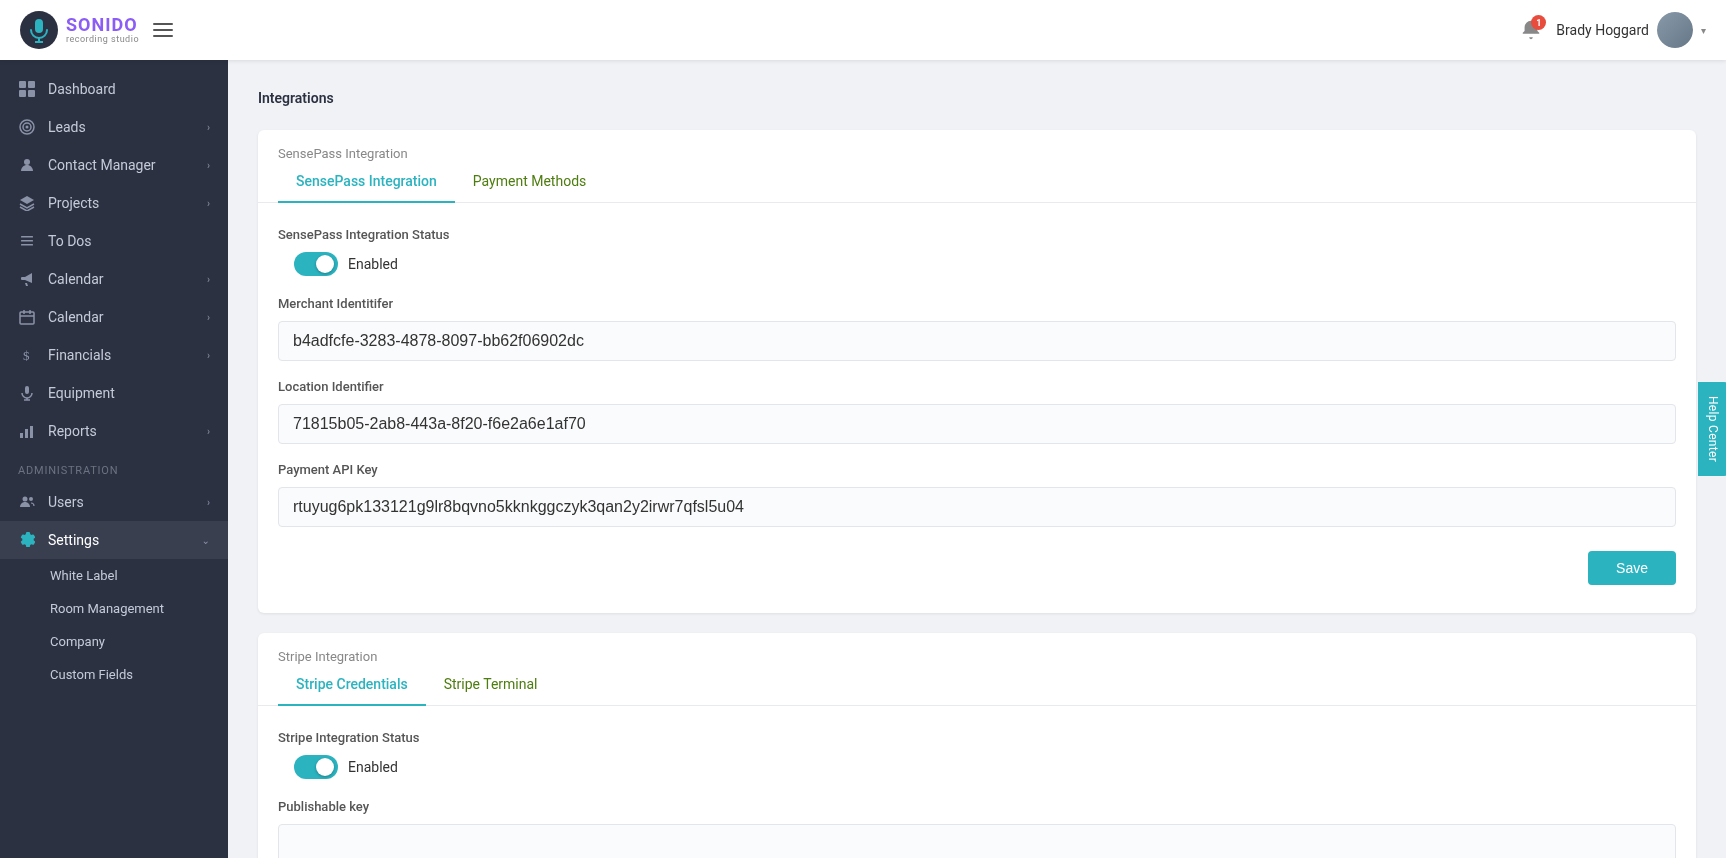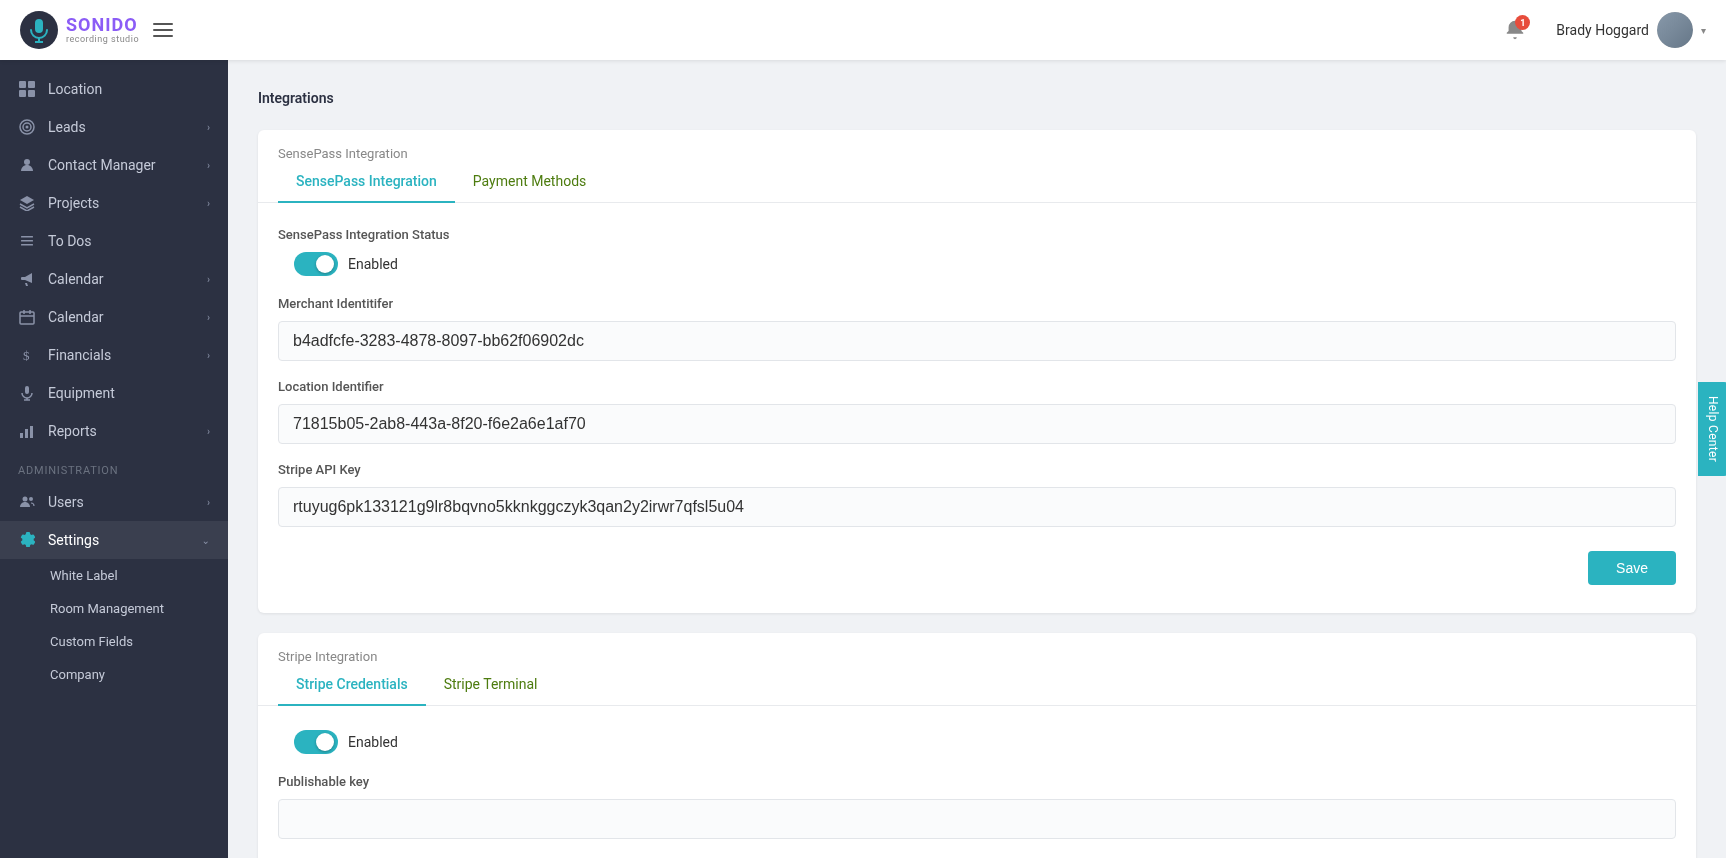--- a/index.html
+++ b/index.html
@@ -15,21 +15,21 @@
     .logo { display: flex; align-items: center; gap: 8px; }
     .logo-icon { width: 38px; height: 38px; }
     .logo-text { display: flex; flex-direction: column; line-height: 1.1; }
     .logo-text .brand { font-size: 18px; font-weight: 700; color: #8b5cf6; letter-spacing: 1px; }
     .logo-text .sub { font-size: 9px; color: #888; letter-spacing: 0.5px; }
     .hamburger { cursor: pointer; color: #555; font-size: 18px; }
     .header-right { display: flex; align-items: center; gap: 14px; }
     .notif-bell { position: relative; cursor: pointer; }
     .notif-bell svg { width: 22px; height: 22px; fill: #888; }
     .notif-badge { position: absolute; top: -4px; right: -4px; background: #e74c3c; color: #fff; font-size: 9px; border-radius: 50%; width: 15px; height: 15px; display: flex; align-items: center; justify-content: center; font-weight: 700; }
-    .user-info { display: flex; align-items: center; gap: 8px; cursor: pointer; margin-left: 16px; }
+    .user-info { display: flex; align-items: center; gap: 8px; cursor: pointer; }
     .user-name { font-size: 14px; color: #333; }
     .avatar { width: 36px; height: 36px; border-radius: 50%; background: #ccc; overflow: hidden; display: flex; align-items: center; justify-content: center; }
     .avatar-img { width: 36px; height: 36px; border-radius: 50%; background: linear-gradient(135deg, #8899aa, #667788); }
     .chevron-down { font-size: 10px; color: #888; }
 
     
     .layout { display: flex; flex: 1; overflow: hidden; }
 
     
     .sidebar {
@@ -152,21 +152,21 @@
       <div class="nav-item">
         <div class="nav-item-left">
           <span class="nav-icon">
             <svg width="16" height="16" viewBox="0 0 16 16" fill="currentColor">
                 <rect x="0" y="0" width="7" height="7" rx="1"></rect>
                 <rect x="9" y="0" width="7" height="7" rx="1"></rect>
                 <rect x="0" y="9" width="7" height="7" rx="1"></rect>
                 <rect x="9" y="9" width="7" height="7" rx="1"></rect>
               </svg>
           </span>
-          <span>Location</span>
+          <span>Dashboard</span>
         </div>
       </div>
 
       <div class="nav-item">
         <div class="nav-item-left">
           <span class="nav-icon">
             <svg width="16" height="16" viewBox="0 0 16 16" fill="currentColor">
                 <circle cx="8" cy="8" r="7" fill="none" stroke="currentColor" stroke-width="1.5"></circle>
                 <circle cx="8" cy="8" r="4" fill="none" stroke="currentColor" stroke-width="1.5"></circle>
                 <circle cx="8" cy="8" r="1.5"></circle>
@@ -310,22 +310,22 @@
                 <path fill-rule="evenodd" d="M8 0a1 1 0 00-1 .87l-.2 1.4a5.9 5.9 0 00-1.23.7l-1.34-.5a1 1 0 00-1.22.46l-1 1.74a1 1 0 00.23 1.28l1.1.9a6 6 0 000 1.42l-1.1.9a1 1 0 00-.23 1.28l1 1.74a1 1 0 001.22.46l1.34-.5c.38.27.8.5 1.23.7l.2 1.4a1 1 0 001 .87h2a1 1 0 001-.87l.2-1.4a5.9 5.9 0 001.23-.7l1.34.5a1 1 0 001.22-.46l1-1.74a1 1 0 00-.23-1.28l-1.1-.9a6 6 0 000-1.42l1.1-.9a1 1 0 00.23-1.28l-1-1.74a1 1 0 00-1.22-.46l-1.34.5a5.9 5.9 0 00-1.23-.7l-.2-1.4A1 1 0 0010 0H8z" clip-rule="evenodd"></path>
               </svg>
           </span>
           <span>Settings</span>
         </div>
         <span class="nav-chevron">⌄</span>
       </div>
 
       <div class="sub-item">White Label</div>
       <div class="sub-item">Room Management</div>
+      <div class="sub-item">Company</div>
       <div class="sub-item">Custom Fields</div>
-      <div class="sub-item">Company</div>
     </div>
   </nav>
 
   <main class="main-content">
     <h1 class="page-title">Integrations</h1>
 
     <div class="card">
       <div class="card-section-label">SensePass Integration</div>
       <div class="tabs">
         <div class="tab active">SensePass Integration</div>
@@ -337,35 +337,36 @@
           <label class="toggle">
             <input type="checkbox" checked="" style="">
             <span class="toggle-slider"></span>
           </label>
           <span class="toggle-label">Enabled</span>
         </div>
         <div class="field-label">Merchant Identitifer</div>
         <input class="text-input" type="text" value="b4adfcfe-3283-4878-8097-bb62f06902dc" style="">
         <div class="field-label">Location Identifier</div>
         <input class="text-input" type="text" value="71815b05-2ab8-443a-8f20-f6e2a6e1af70" style="">
-        <div class="field-label">Stripe API Key</div>
+        <div class="field-label">Payment API Key</div>
         <input class="text-input" type="text" value="rtuyug6pk133121g9lr8bqvno5kknkggczyk3qan2y2irwr7qfsl5u04" style="">
         <div class="save-row">
           <button class="save-btn">Save</button>
         </div>
       </div>
     </div>
 
     <div class="card">
       <div class="card-section-label">Stripe Integration</div>
       <div class="tabs">
         <div class="tab active">Stripe Credentials</div>
         <div class="tab">Stripe Terminal</div>
       </div>
       <div class="card-body">
+        <div class="field-label">Stripe Integration Status</div>
         <div class="toggle-row">
           <label class="toggle">
             <input type="checkbox" checked="" style="">
             <span class="toggle-slider"></span>
           </label>
           <span class="toggle-label">Enabled</span>
         </div>
         <div class="field-label">Publishable key</div>
         <input class="text-input" type="text" value="" style="">
       </div>

